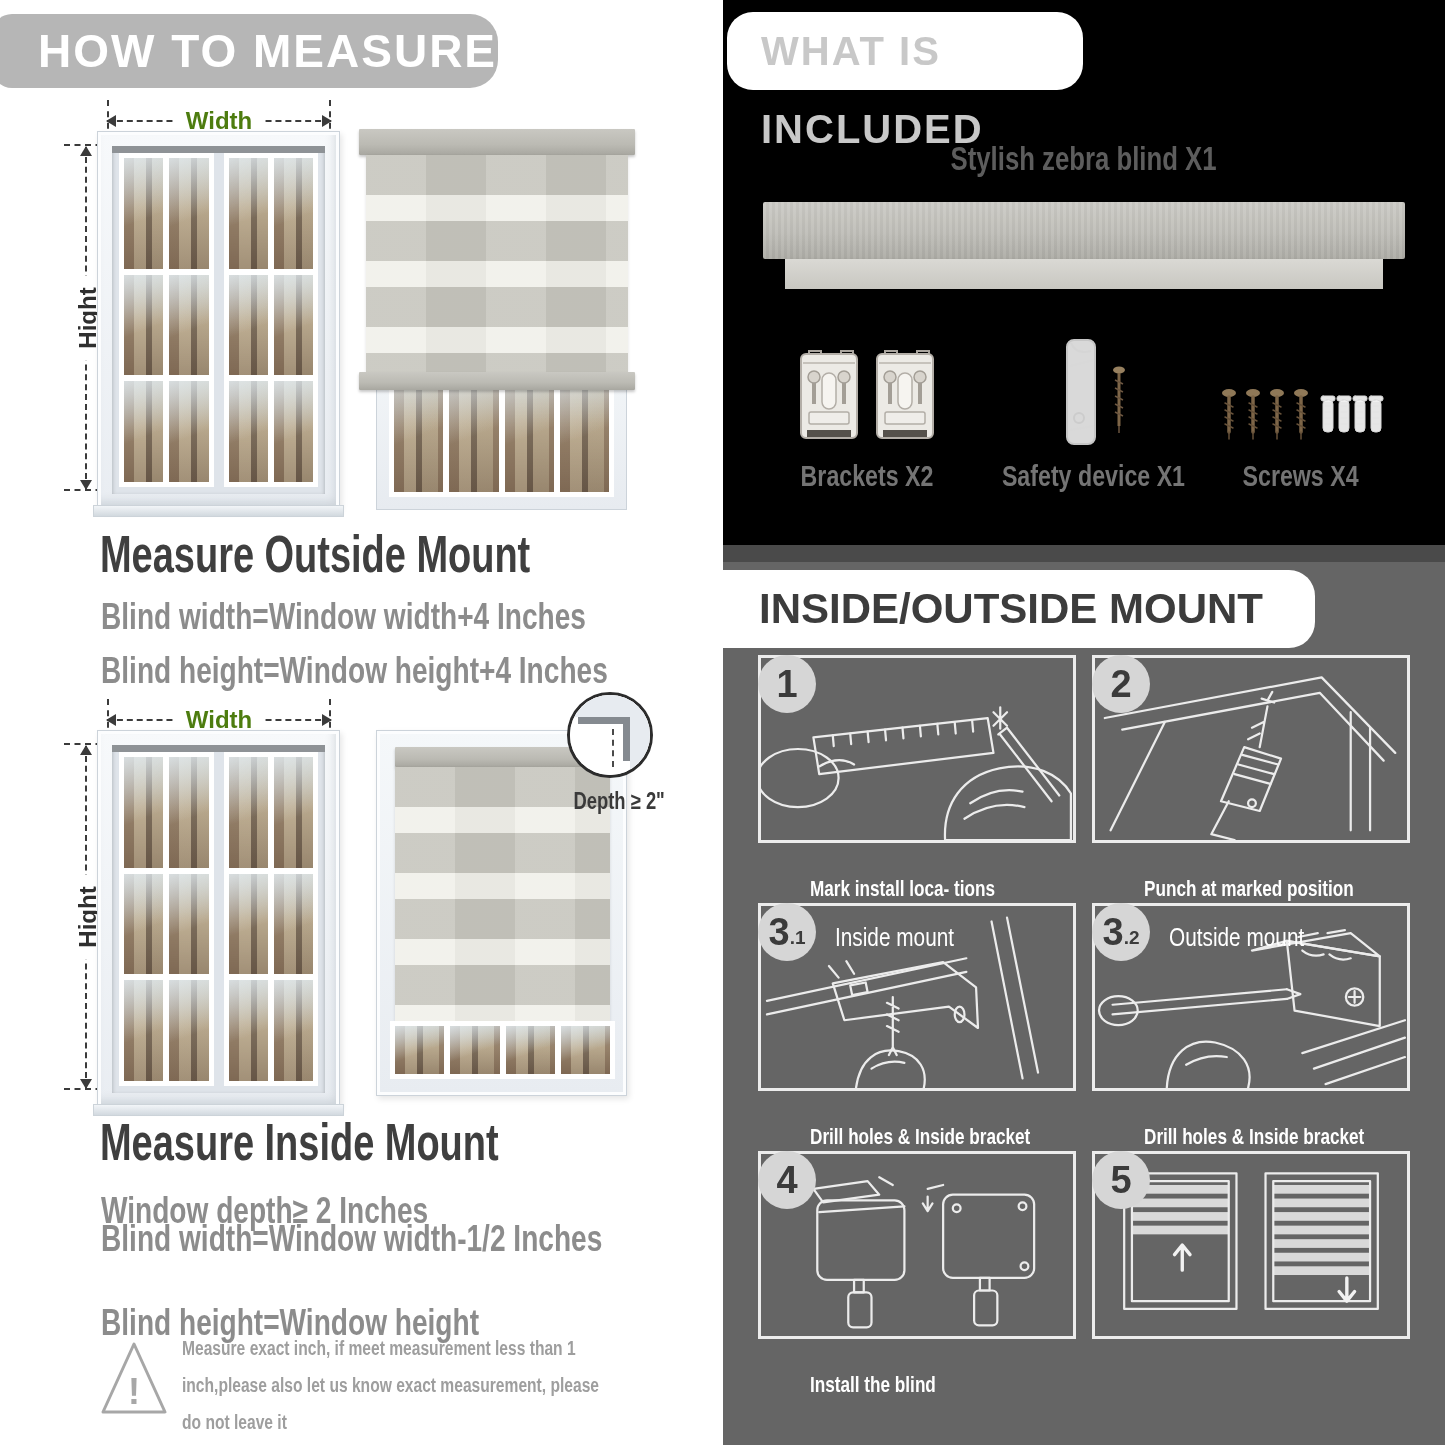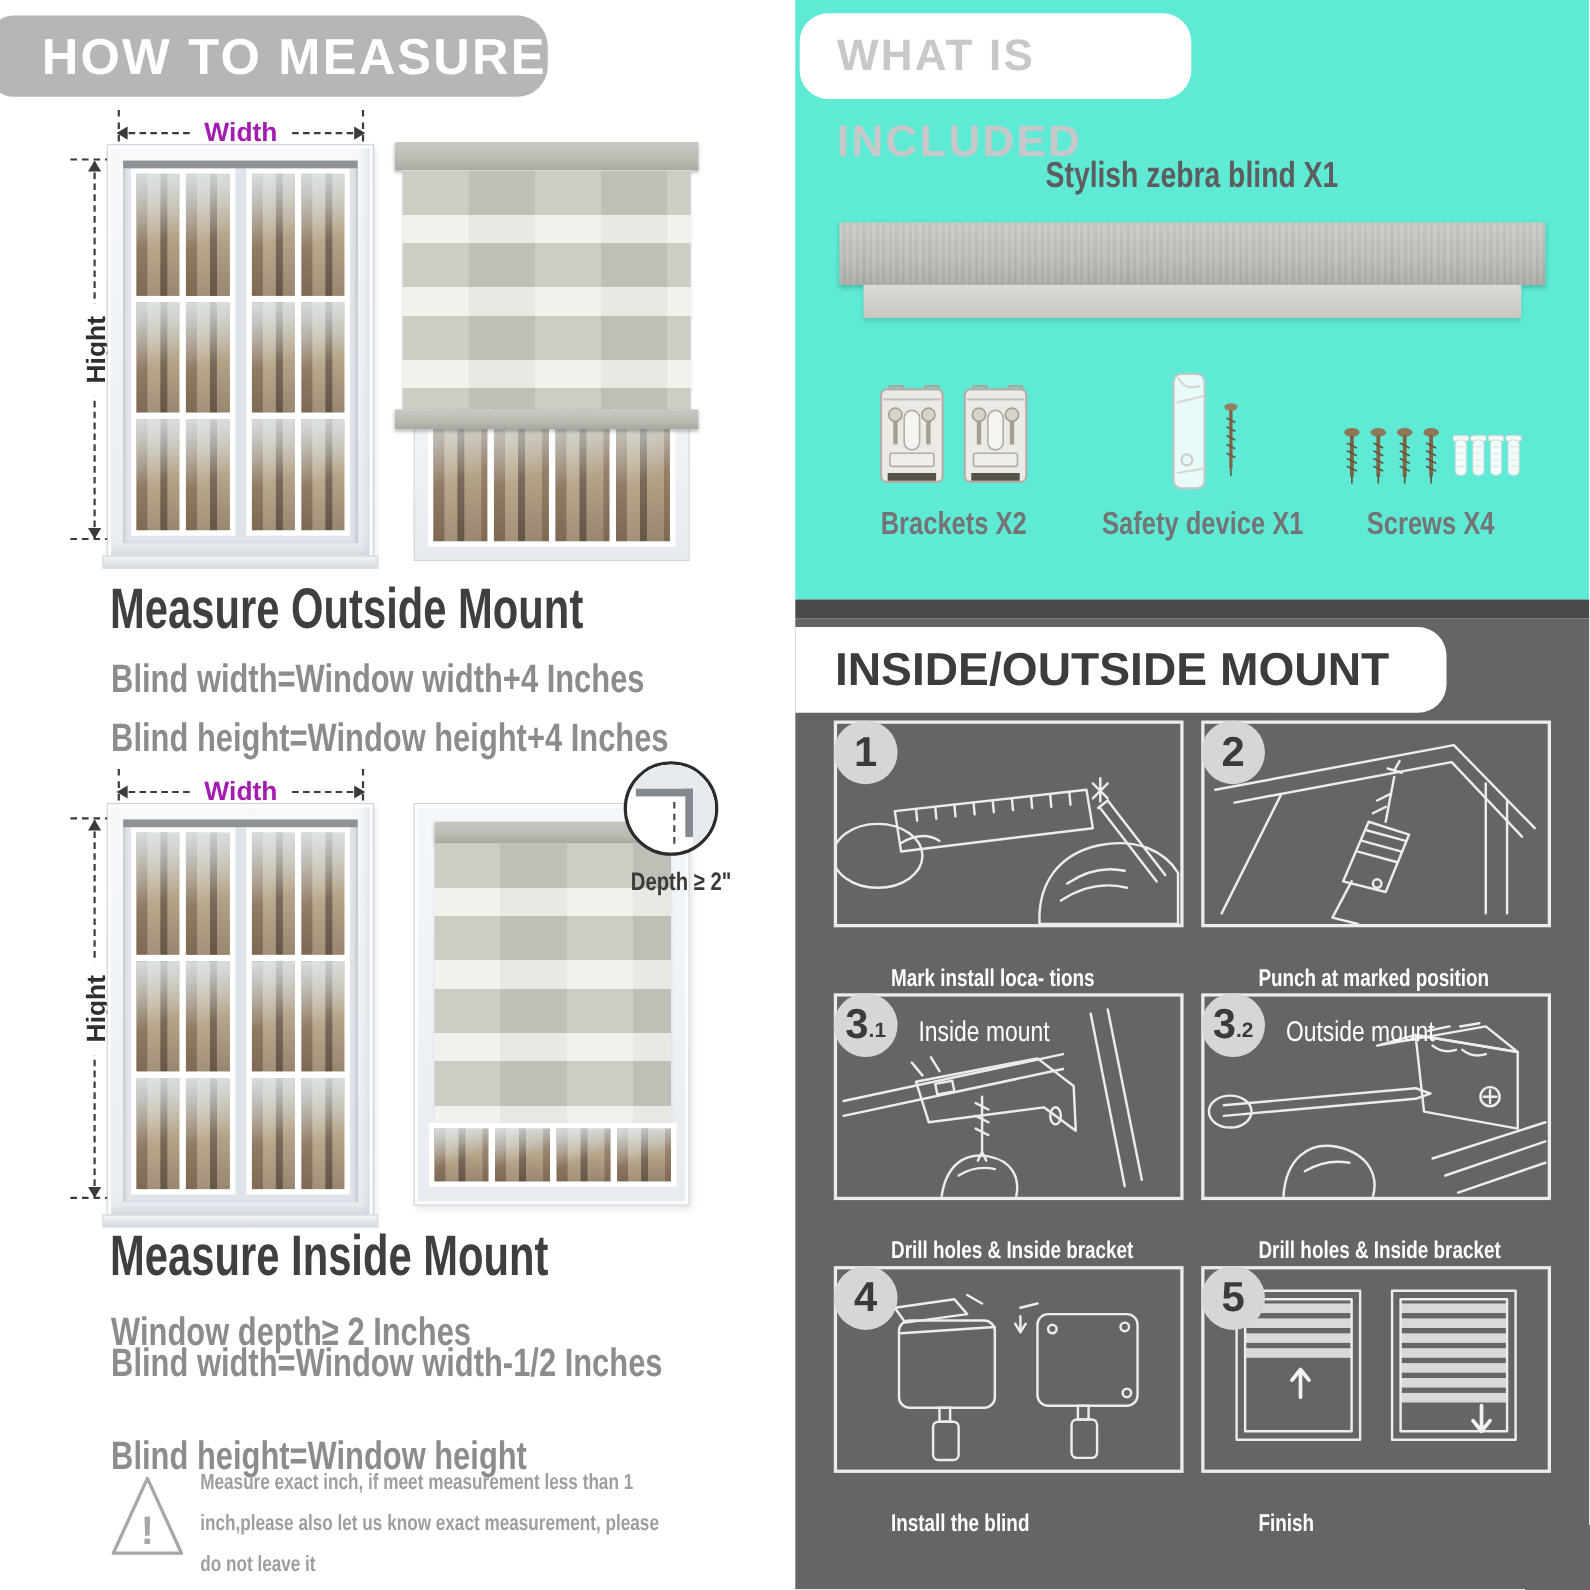--- a/index.html
+++ b/index.html
@@ -16,21 +16,21 @@
   .dimh{position:absolute;height:0;border-top:2px dashed #3b3b3b;}
   .dimv{position:absolute;width:0;border-left:2px dashed #3b3b3b;}
   .gv{position:absolute;width:0;border-left:2px dashed #3b3b3b;}
   .gh{position:absolute;height:0;border-top:2px dashed #3b3b3b;}
   .dimh i,.dimv i{position:absolute;width:0;height:0;}
   .dimh .al{left:-1px;top:-7px;border:6px solid transparent;border-left:0;border-right:10px solid #3b3b3b;}
   .dimh .ar{right:-1px;top:-7px;border:6px solid transparent;border-right:0;border-left:10px solid #3b3b3b;}
   .dimv .au{top:-1px;left:-7px;border:6px solid transparent;border-top:0;border-bottom:10px solid #3b3b3b;}
   .dimv .ad{bottom:-1px;left:-7px;border:6px solid transparent;border-bottom:0;border-top:10px solid #3b3b3b;}
   .dimlbl{position:absolute;left:50%;top:-15px;transform:translateX(-50%);background:#fff;padding:0 12px;
-          font-weight:bold;font-size:24px;color:#a21caf;}
+          font-weight:bold;font-size:24px;color:#4d7c0f;}
   .dimlblv{position:absolute;top:50%;left:1px;transform:translate(-50%,-50%) rotate(-90deg);background:#fff;
            padding:0 12px;font-weight:bold;font-size:24px;color:#2f2f2f;}
   
   .window{position:absolute;background:linear-gradient(180deg,#f7f9fb,#e9edf2);border:1px solid #ccd3da;
           box-shadow:inset 0 0 0 3px #fcfdfe,inset -4px -6px 10px rgba(150,160,170,.35),2px 3px 6px rgba(0,0,0,.10);
           padding:14px;box-sizing:border-box;}
   .window::after{content:"";position:absolute;left:-5px;right:-5px;bottom:-9px;height:10px;
           background:linear-gradient(180deg,#f2f5f8,#d2d9df);border:1px solid #ccd3d9;}
   .sash{position:relative;height:100%;display:flex;gap:10px;background:#dfe4ea;padding:7px;box-sizing:border-box;
         box-shadow:inset 0 2px 4px rgba(90,95,100,.45);}
@@ -55,21 +55,21 @@
   .insideframe{position:absolute;background:linear-gradient(180deg,#f5f8fa,#e8ecf1);border:1px solid #ccd3da;
         box-shadow:inset 0 0 0 3px #fcfdfe,2px 3px 6px rgba(0,0,0,.10);padding:16px 13px 0 13px;box-sizing:border-box;}
   .mag{position:absolute;width:86px;height:86px;border-radius:50%;border:3px solid #2c2c2c;background:#fff;
        overflow:hidden;box-sizing:border-box;z-index:6;}
   
   .h-dark{position:absolute;color:#3f3f3f;font-weight:bold;font-size:52px;}
   .h-sub{position:absolute;color:#8c8c8c;font-weight:bold;font-size:36px;}
   .warn-text{position:absolute;color:#9e9e9e;font-weight:bold;font-size:20px;line-height:37px;width:580px;}
   
   .right-col{left:723px;top:0;width:722px;height:1445px;}
-  .included{position:absolute;left:0;top:0;width:722px;height:545px;background:#5eead4;}
+  .included{position:absolute;left:0;top:0;width:722px;height:545px;background:#000000;}
   .banner-white{position:absolute;left:4px;top:12px;width:356px;height:78px;background:#fff;border-radius:26px;
     color:#c8c8c8;font-weight:bold;font-size:40px;line-height:78px;padding-left:34px;letter-spacing:2px;box-sizing:border-box;}
   .product-label{position:absolute;left:0;top:140px;width:722px;text-align:center;color:#5d5d5d;
     font-weight:bold;font-size:33px;}
   .railbar{position:absolute;left:40px;top:202px;width:642px;height:57px;border-radius:2px;
     background:repeating-linear-gradient(90deg,rgba(255,255,255,.05) 0 3px,rgba(0,0,0,.03) 3px 6px),
       linear-gradient(180deg,#cccbc6 0%,#bfbeb8 55%,#adaca6 100%);box-shadow:0 2px 4px rgba(0,0,0,.2);}
   .railunder{position:absolute;left:62px;top:259px;width:598px;height:30px;
     background:linear-gradient(180deg,#dad9d4,#c8c7c1);box-shadow:0 3px 5px rgba(0,0,0,.18);}
   .item-label{position:absolute;top:460px;text-align:center;color:#747474;font-weight:bold;font-size:29px;}
@@ -502,18 +502,15 @@
           </g>
           <g stroke="#f2f2f2" stroke-width="3.5" fill="none" stroke-linecap="round" stroke-linejoin="round">
             <path d="M88,120 V96 M80,104 l8,-10 l8,10"></path>
             <path d="M258,128 v24 m-8,-10 l8,10 l8,-10"></path>
           </g>
         </svg>
         <div class="badge">
             <span class="n">5</span>
           </div>
       </div>
-      <div class="caption" style="left:372px;top:784px;">
-        <span class="cx cx78">Finish</span>
-      </div>
     </div>
   </div>
 </div>
 
 </body></html>

